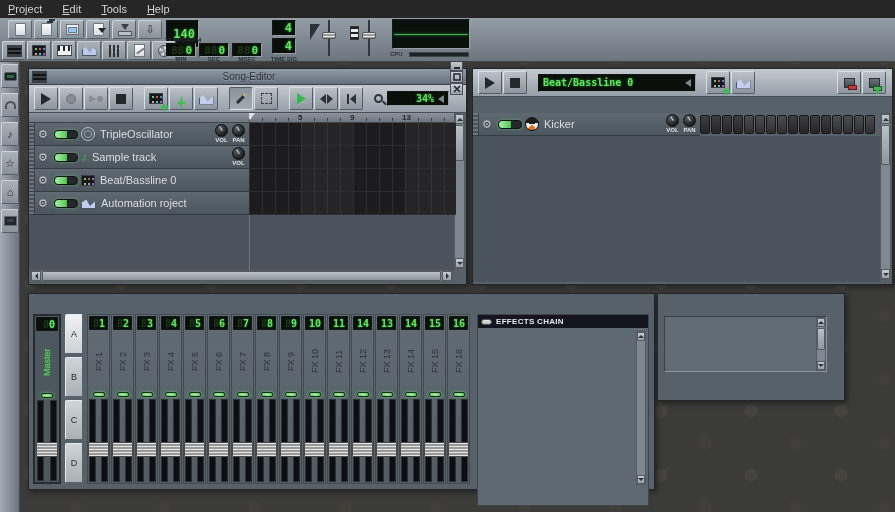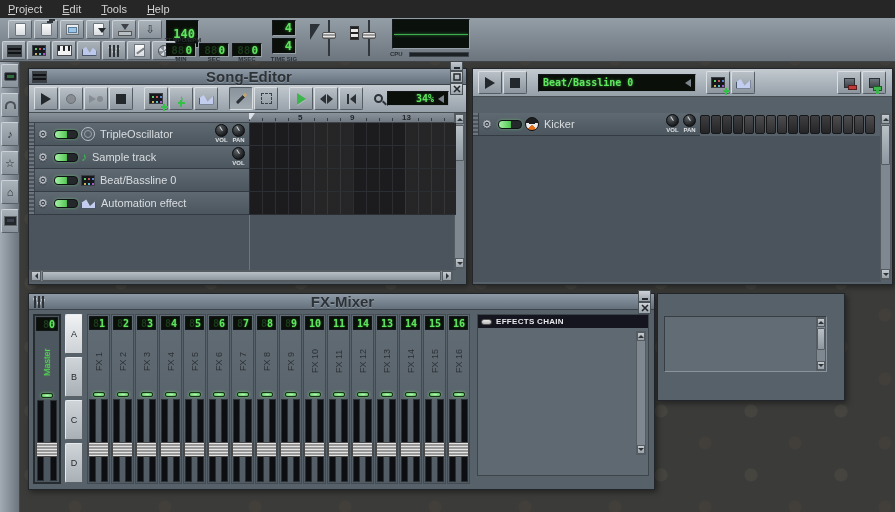--- a/index.html
+++ b/index.html
@@ -23,21 +23,21 @@
 .vslider .rail{position:absolute;left:6px;top:0;bottom:0;width:2px;background:#31373c}
 .vslider .shandle{position:absolute;left:0;top:12px;width:14px;height:7px;background:repeating-linear-gradient(#e8e8e8 0 1px,#9a9a9a 1px 3px);border:1px solid #555;border-radius:2px}
 .spk{position:absolute;width:0;height:0;border-top:16px solid #2c3237;border-right:10px solid transparent}
 .keysicon{position:absolute;width:9px;height:14px;background:#e8e8e8;border:1px solid #333;background-image:repeating-linear-gradient(#222 0 2px,transparent 2px 5px)}
 .scope{position:absolute;left:392px;top:19px;width:78px;height:30px;background:#0a100b;border:1px solid;border-color:#14171a #97a0a8 #97a0a8 #14171a}
 .scope i{position:absolute;left:1px;right:1px;top:50%;height:1px;background:#3fae4f;box-shadow:0 0 3px #3fae4f}
 .cpubar{position:absolute;left:409px;top:52px;width:60px;height:5px;background:#1d2226;border:1px solid #3d444a}
 
 .win{position:absolute;background:#57616a;border:1px solid #22262a;box-shadow:2px 2px 6px rgba(0,0,0,.45)}
 .titlebar{height:16px;background:linear-gradient(var(--tb1,#8e9ba7),var(--tb2,#64717d));display:flex;align-items:center;padding:0 3px;border-bottom:1px solid #3b424a}
-.title{flex:1;text-align:center;font-size:15px;font-weight:bold;color:#2d3237;text-shadow:0 1px 0 rgba(255,255,255,.22)}
+.title{flex:1;text-align:center;font-size:10px;font-weight:normal;color:#2d3237;text-shadow:0 1px 0 rgba(255,255,255,.22)}
 .winbtn{width:13px;height:12px;margin-left:2px;background:linear-gradient(#cdd2d7,#9aa3ab);border:1px solid #4a5157;display:flex;align-items:center;justify-content:center;flex:none}
 .wicon{width:13px;height:11px;margin-right:3px;flex:none}
 .wtoolbar{height:28px;background:linear-gradient(#c3cad0,#96a0a8);border-bottom:1px solid #474e54;display:flex;align-items:center;padding:0 5px}
 .wbtn{width:24px;height:23px;margin-right:1px;background:linear-gradient(#b9c1c7,#8d969e);border:1px solid;border-color:#dadfe3 #555d64 #555d64 #dadfe3;border-radius:2px;display:flex;align-items:center;justify-content:center;position:relative;flex:none}
 .wbtn.sel{background:linear-gradient(#89939b,#a2abb2);border-color:#555d64 #dadfe3 #dadfe3 #555d64}
 .gap{width:10px;flex:none}
 
 .headstrip{position:absolute;background:linear-gradient(#8a939b,#6f7880);border-bottom:1px solid #3e444a}
 .timeline{position:absolute;background:linear-gradient(#8a939b,#6f7880);border-bottom:1px solid #3e444a;overflow:hidden}
 .tl-num{position:absolute;top:0;font-size:8px;font-weight:bold;color:#22272c}
@@ -430,21 +430,21 @@
         <span class="i-gridc"></span>
         <span class="tname">Beat/Bassline 0</span>
         <div class="knobzone"></div>
       </div>
       <div class="gridcell" style="left: 220px; top: 100px; width: 207px;"></div>
       <div class="trackrow" style="left: 0px; top: 123px; width: 220px;">
         <span class="grip"></span>
         <span class="gear">⚙</span>
         <span class="ledsw"></span>
         <span class="mini-wave"></span>
-        <span class="tname">Automation effect</span>
+        <span class="tname">Automation roject</span>
         <div class="knobzone"></div>
       </div>
       <div class="gridcell" style="left: 220px; top: 123px; width: 207px;"></div>
     </div>
   </div>
 
 <div class="win" id="win-bb" style="left:472px;top:68px;width:421px;height:217px">
   <div class="wtoolbar" id="bb-toolbar">
       <div class="wbtn">
         <span class="g-play"></span>
@@ -520,38 +520,22 @@
         <div class="step"></div>
         <div class="step lt"></div>
         <div class="step lt"></div>
         <div class="step lt"></div>
         <div class="step lt"></div>
       </div>
     </div>
   </div>
 
 <div class="win" id="win-fx" style="left:28px;top:293px;width:627px;height:197px">
-  <div class="titlebar">
-    <span class="wicon i-faders"></span>
-    <span class="title">FX-Mixer</span>
-    <span class="wb-slot">
-        <span class="winbtn">
-          <svg width="8" height="8">
-            <rect x="1" y="6" width="6" height="2" fill="#23282c"></rect>
-          </svg>
-        </span>
-        <span class="winbtn">
-          <svg width="8" height="8">
-            <path d="M1 1 L7 7 M7 1 L1 7" stroke="#23282c" stroke-width="1.6"></path>
-          </svg>
-        </span>
-      </span>
-  </div>
   <div id="fx-body"></div>
-  <div class="fxpanel" style="left:448px;top:20px;width:172px;height:162px">
+  <div class="fxpanel" style="left:448px;top:20px;width:172px;height:192px">
     <div class="fxhdr">
       <span class="cb"></span>
       <span class="ht">EFFECTS CHAIN</span>
     </div>
     <div class="vscroll" style="right:2px;top:16px;bottom:20px;width:10px">
       <span class="scbtn" style="left:0;right:0;top:0;height:9px">
           <b style="border-bottom-color:#2e3338;margin-top:-3px"></b>
         </span>
       <span class="scbtn" style="left:0;right:0;bottom:0;height:9px">
           <b style="border-top-color:#2e3338;margin-bottom:-3px"></b>

